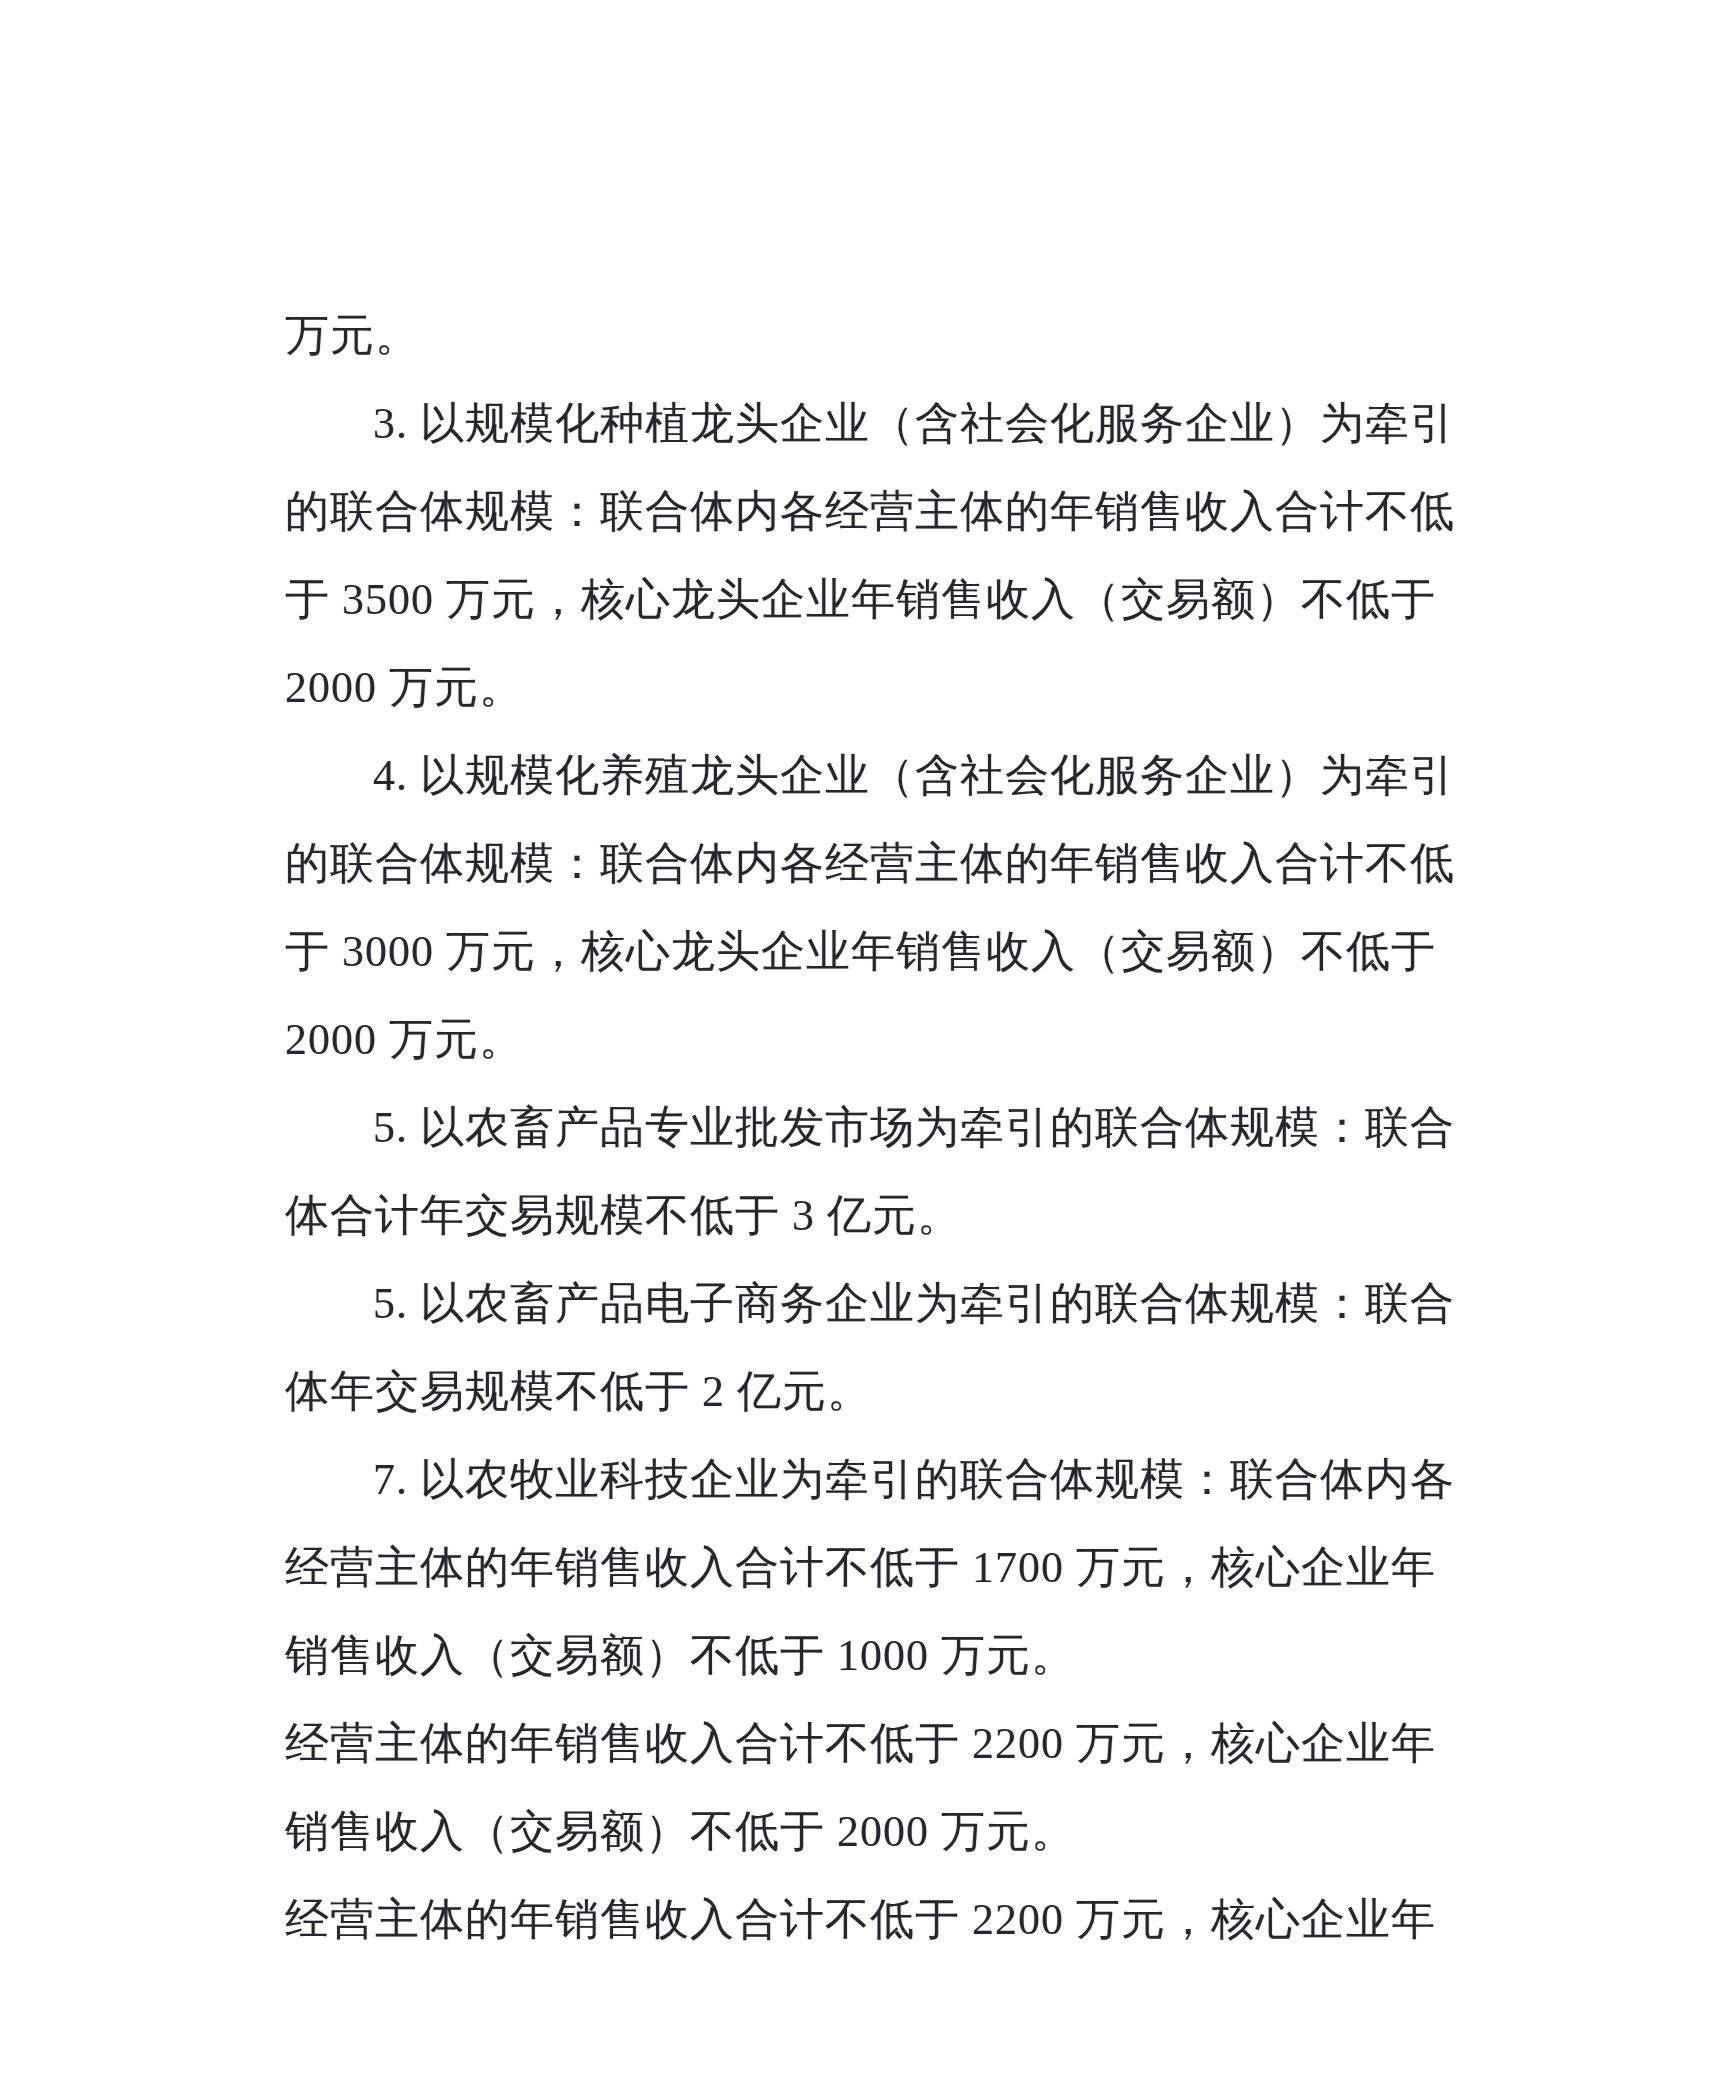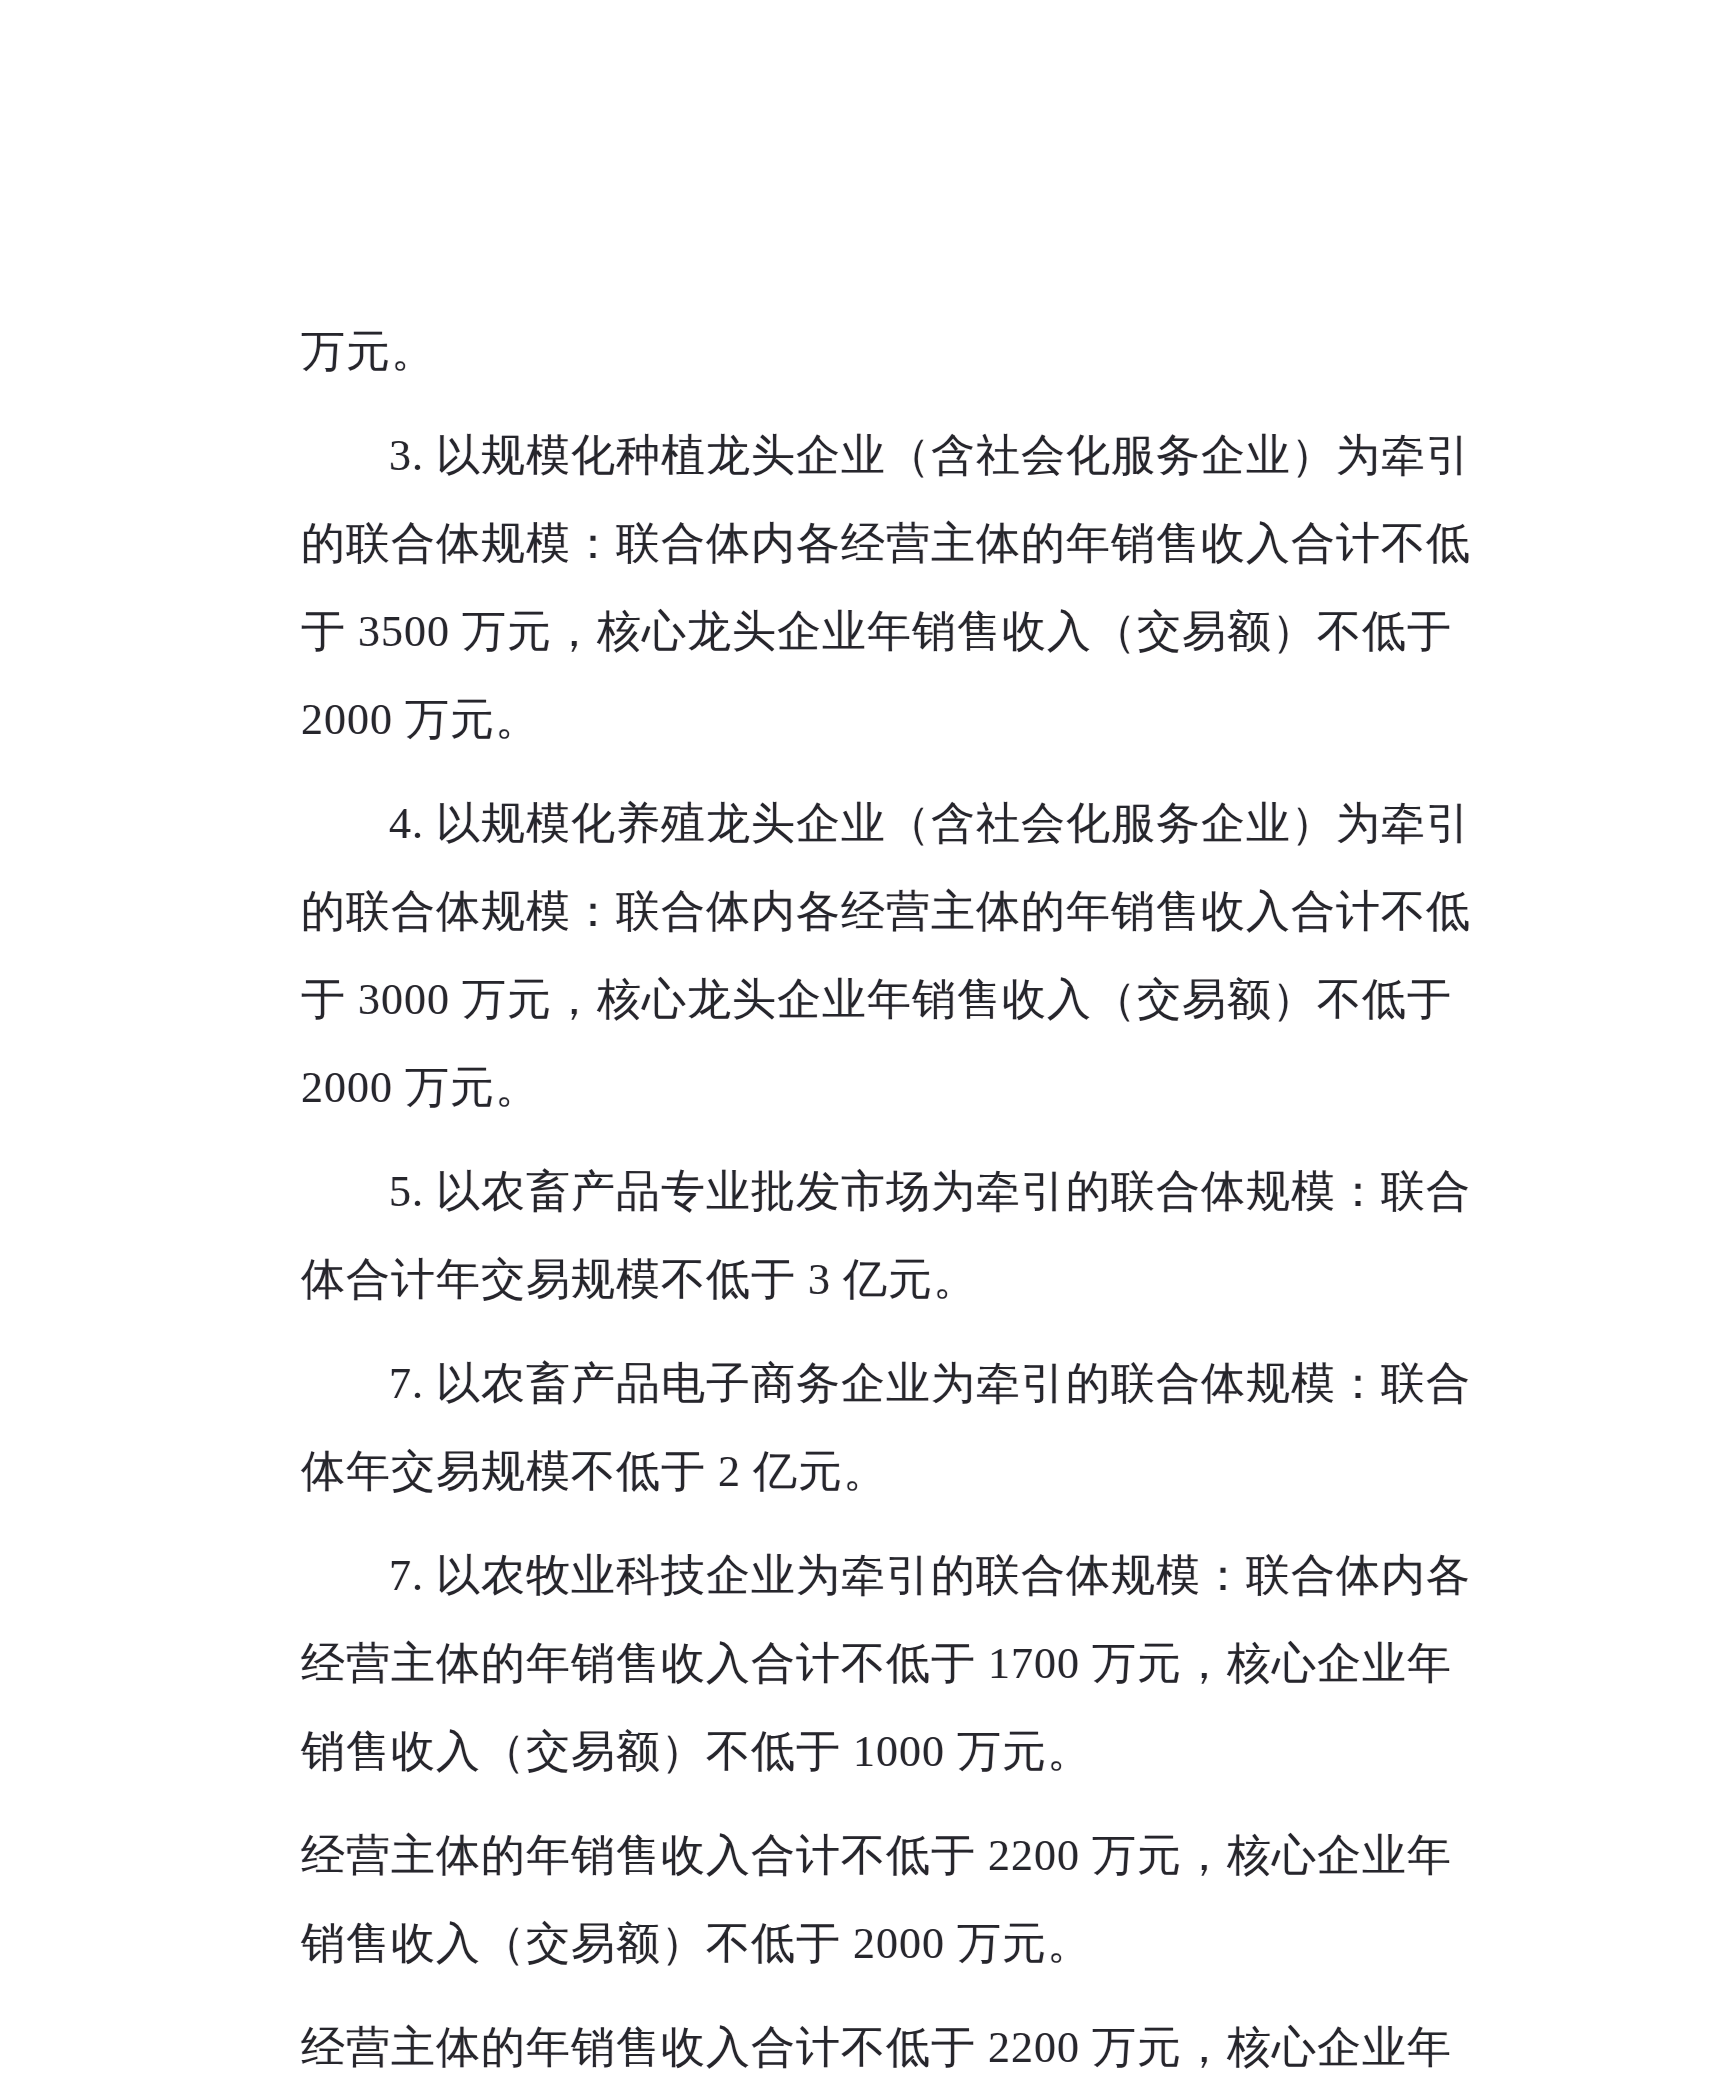--- a/index.html
+++ b/index.html
@@ -17,21 +17,21 @@
   .doc-text {
     position: absolute;
     left: 285px;
     top: 292px;
     width: 1208px;
     color: #26262c;
     
     text-shadow: 0.8px 0.4px 0 rgba(150, 100, 70, 0.15), -0.8px -0.4px 0 rgba(70, 70, 150, 0.15);
   }
   .para {
-    margin: 16px;
+    margin: 0;
     padding: 0;
   }
   .text-line {
     display: block;
     height: 88px;
     line-height: 88px;
     font-size: 44px;
     letter-spacing: 1px;
     white-space: nowrap;
     font-weight: 400;
@@ -58,21 +58,21 @@
         <span class="text-line first-indent">4. 以规模化养殖龙头企业（含社会化服务企业）为牵引</span>
         <span class="text-line">的联合体规模：联合体内各经营主体的年销售收入合计不低</span>
         <span class="text-line">于 3000 万元，核心龙头企业年销售收入（交易额）不低于</span>
         <span class="text-line">2000 万元。</span>
       </p>
       <p class="para">
         <span class="text-line first-indent">5. 以农畜产品专业批发市场为牵引的联合体规模：联合</span>
         <span class="text-line">体合计年交易规模不低于 3 亿元。</span>
       </p>
       <p class="para">
-        <span class="text-line first-indent">7. 以农畜产品电子商务企业为牵引的联合体规模：联合</span>
+        <span class="text-line first-indent">5. 以农畜产品电子商务企业为牵引的联合体规模：联合</span>
         <span class="text-line">体年交易规模不低于 2 亿元。</span>
       </p>
       <p class="para">
         <span class="text-line first-indent">7. 以农牧业科技企业为牵引的联合体规模：联合体内各</span>
         <span class="text-line">经营主体的年销售收入合计不低于 1700 万元，核心企业年</span>
         <span class="text-line">销售收入（交易额）不低于 1000 万元。</span>
       </p>
       <p class="para">
         <span class="text-line">经营主体的年销售收入合计不低于 2200 万元，核心企业年</span>
         <span class="text-line">销售收入（交易额）不低于 2000 万元。</span>

